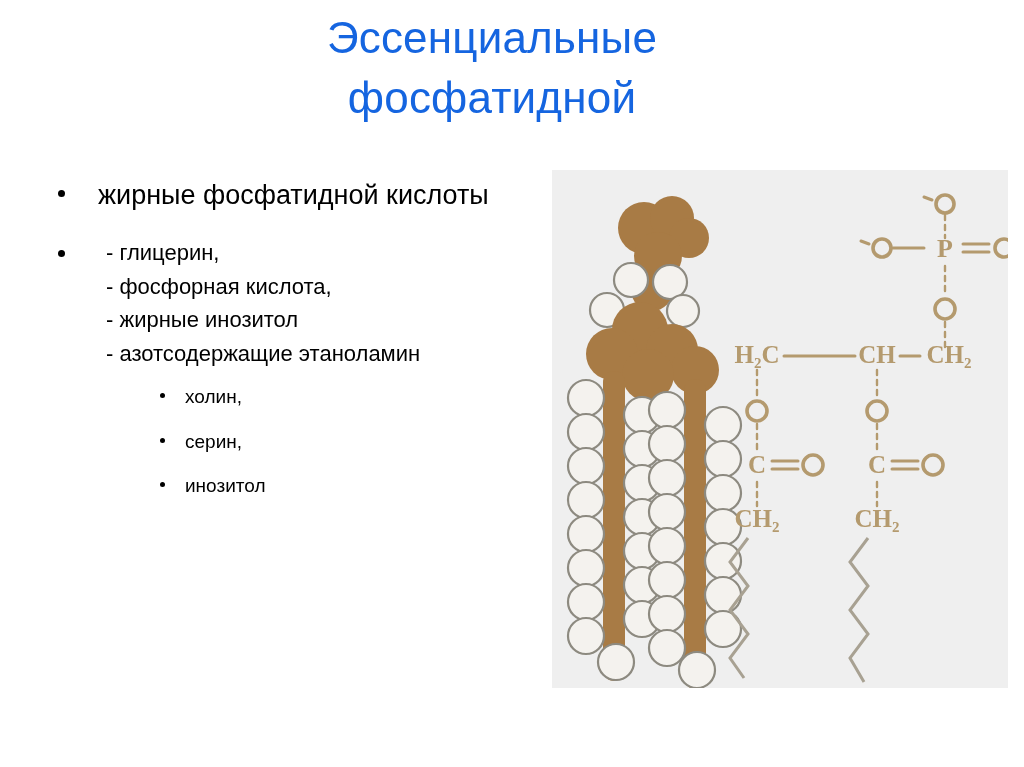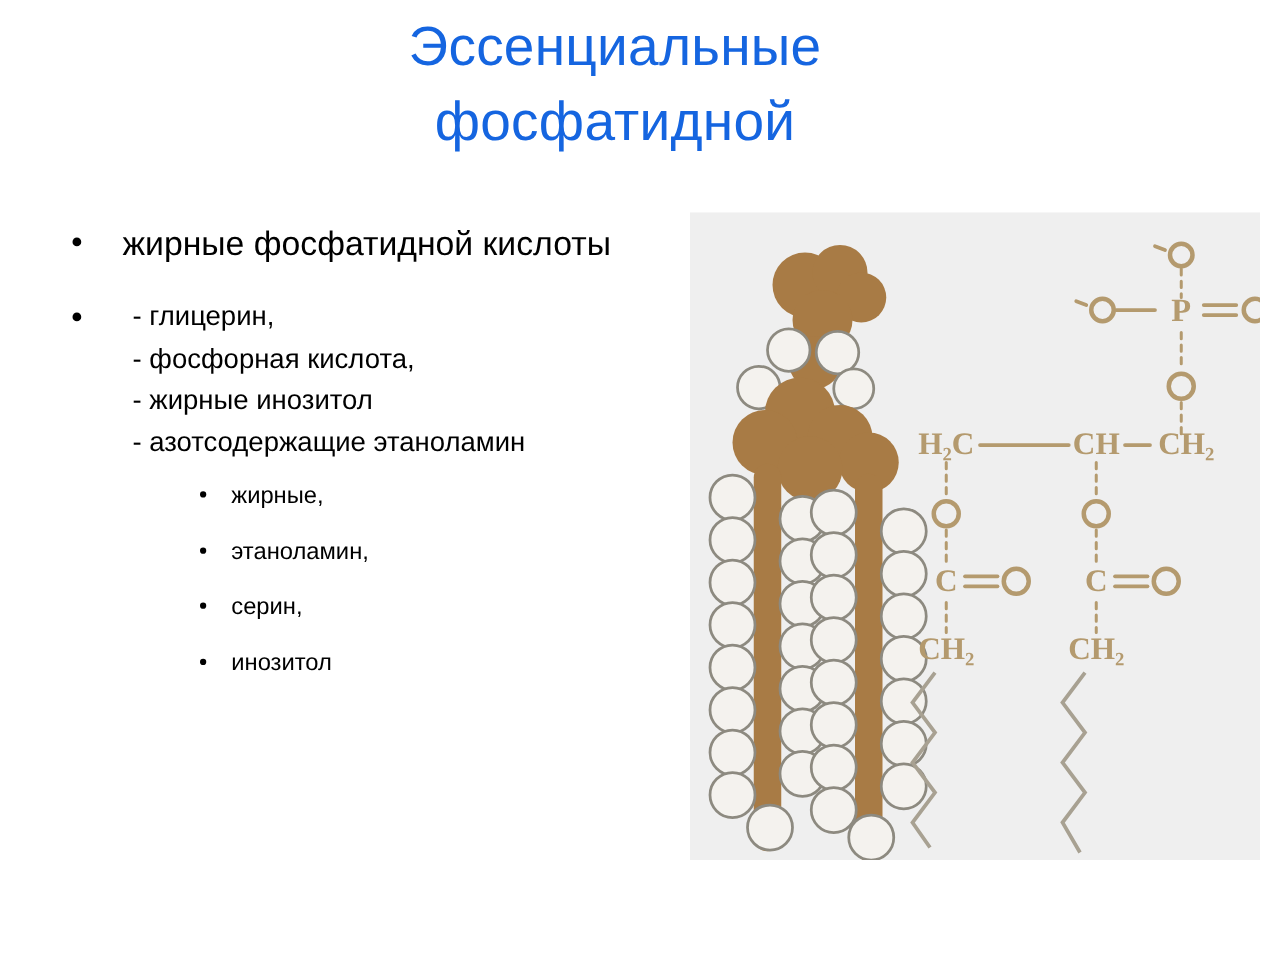--- a/index.html
+++ b/index.html
@@ -151,25 +151,21 @@
         <ul class="dashes">
           <li class="dash">- глицерин,</li>
           <li class="dash">- фосфорная кислота,</li>
           <li class="dash">- жирные инозитол</li>
           <li class="dash">- азотсодержащие этаноламин</li>
         </ul>
 
         <ul class="lvl3">
           <li class="b3">
             <span class="dot3"></span>
-            <span>жирные,</span>
-          </li>
-          <li class="b3">
-            <span class="dot3"></span>
-            <span>этаноламин,</span>
+            <span>холин,</span>
           </li>
           <li class="b3">
             <span class="dot3"></span>
             <span>серин,</span>
           </li>
           <li class="b3">
             <span class="dot3"></span>
             <span>инозитол</span>
           </li>
         </ul>

